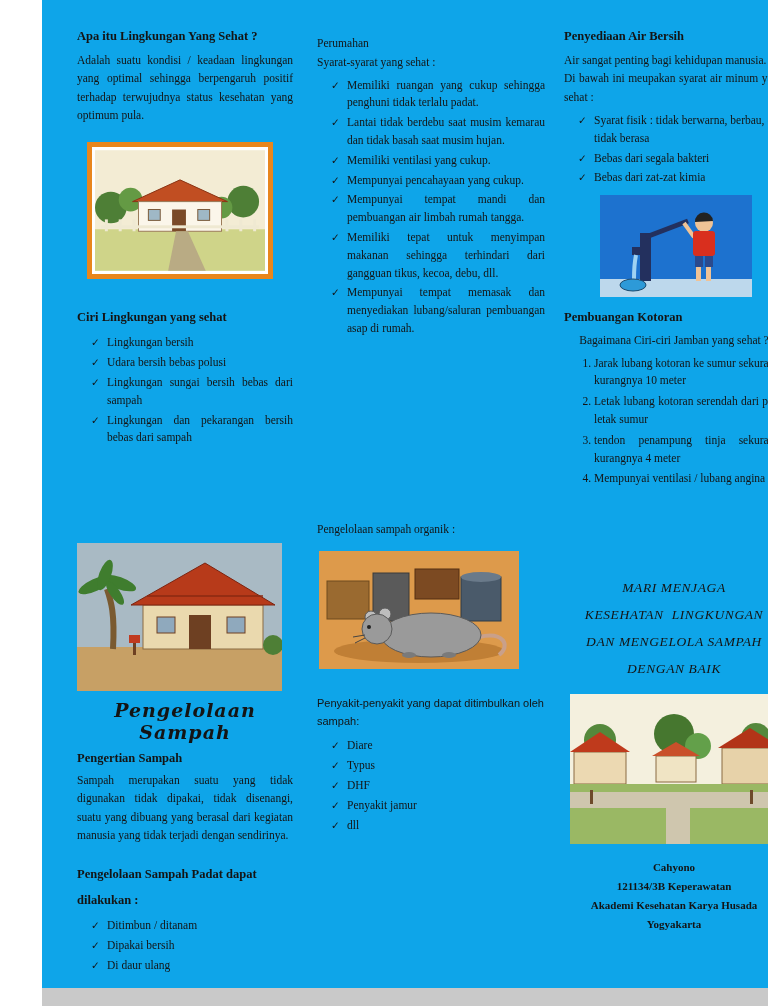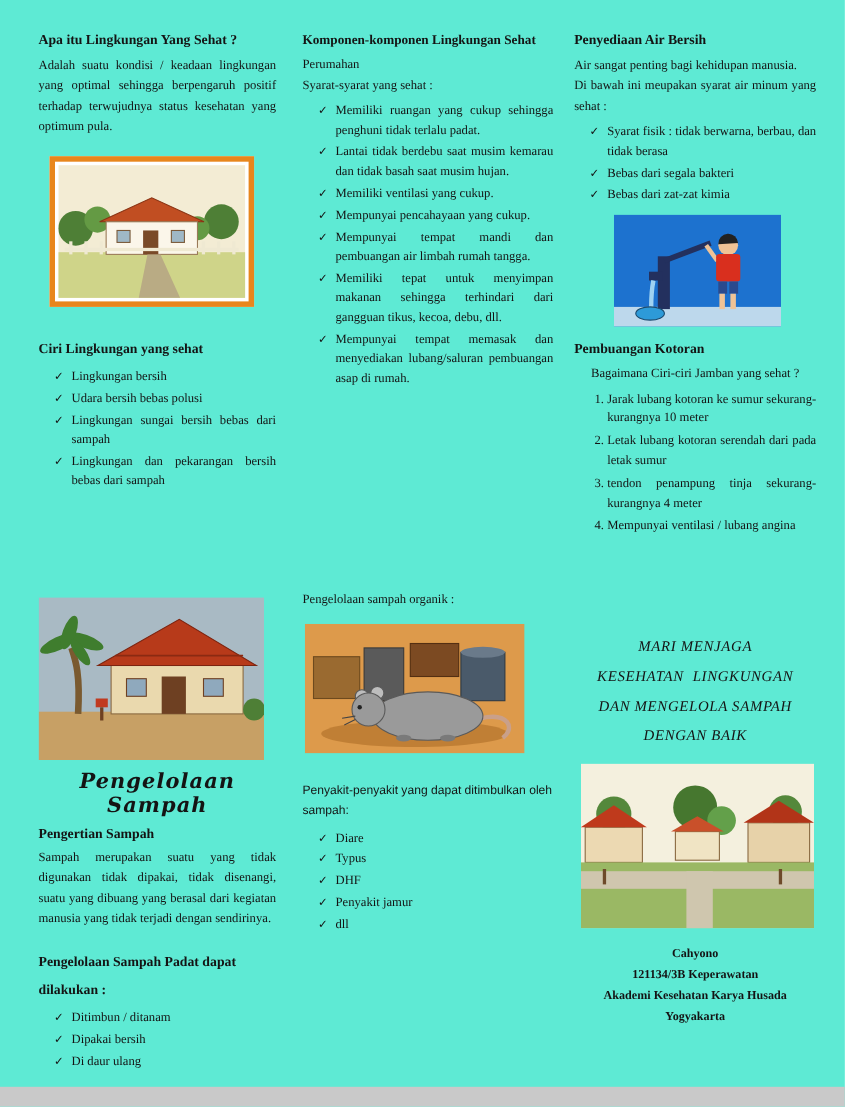--- a/index.html
+++ b/index.html
@@ -4,21 +4,21 @@
 <style>
   * { margin:0; padding:0; box-sizing:border-box; }
   html,body { width:768px; height:1006px; }
   body {
     background:#ffffff;
     font-family:"Liberation Serif", serif;
     color:#141414;
     position:relative;
     overflow:hidden;
   }
-  .page { position:absolute; inset:0; background:#5eead4; }
+  .page { position:absolute; inset:0; background:#0ea5e9;margin-left:42px; }
   .col { position:absolute; top:0; padding-top:28px; }
   .col1 { left:35px;  width:216px; }
   .col2 { left:275px; width:228px; }
   .col3 { left:522px; width:220px; }
 
   h2 { font-size:12.5px; font-weight:bold; line-height:1.35; }
   .h2-sm { font-size:12px; }
   .sub { font-size:11.5px; line-height:1.5; }
   .body-p { font-size:11.5px; line-height:1.6; text-align:justify; }
 
@@ -125,21 +125,20 @@
 
     <h2 style="margin-top:16px; line-height:2.1;">Pengelolaan Sampah Padat dapat dilakukan :</h2>
     <ul class="check" style="margin-top:4px">
       <li><span class="ck">✓</span><span>Ditimbun / ditanam</span></li>
       <li><span class="ck">✓</span><span>Dipakai bersih</span></li>
       <li><span class="ck">✓</span><span>Di daur ulang</span></li>
     </ul>
   </div>
 
   <div class="col col2">
-    <h2 class="h2-sm">Komponen-komponen Lingkungan Sehat</h2>
     <div class="sub" style="margin-top:7px">Perumahan</div>
     <div class="sub" style="margin-top:2px">Syarat-syarat yang sehat :</div>
 
     <ul class="check" style="margin-top:5px">
       <li><span class="ck">✓</span><span>Memiliki ruangan yang cukup sehingga penghuni tidak terlalu padat.</span></li>
       <li><span class="ck">✓</span><span>Lantai tidak berdebu saat musim kemarau dan tidak basah saat musim hujan.</span></li>
       <li><span class="ck">✓</span><span>Memiliki ventilasi yang cukup.</span></li>
       <li><span class="ck">✓</span><span>Mempunyai pencahayaan yang cukup.</span></li>
       <li><span class="ck">✓</span><span>Mempunyai tempat mandi dan pembuangan air limbah rumah tangga.</span></li>
       <li><span class="ck">✓</span><span>Memiliki tepat untuk menyimpan makanan sehingga terhindari dari gangguan tikus, kecoa, debu, dll.</span></li>

